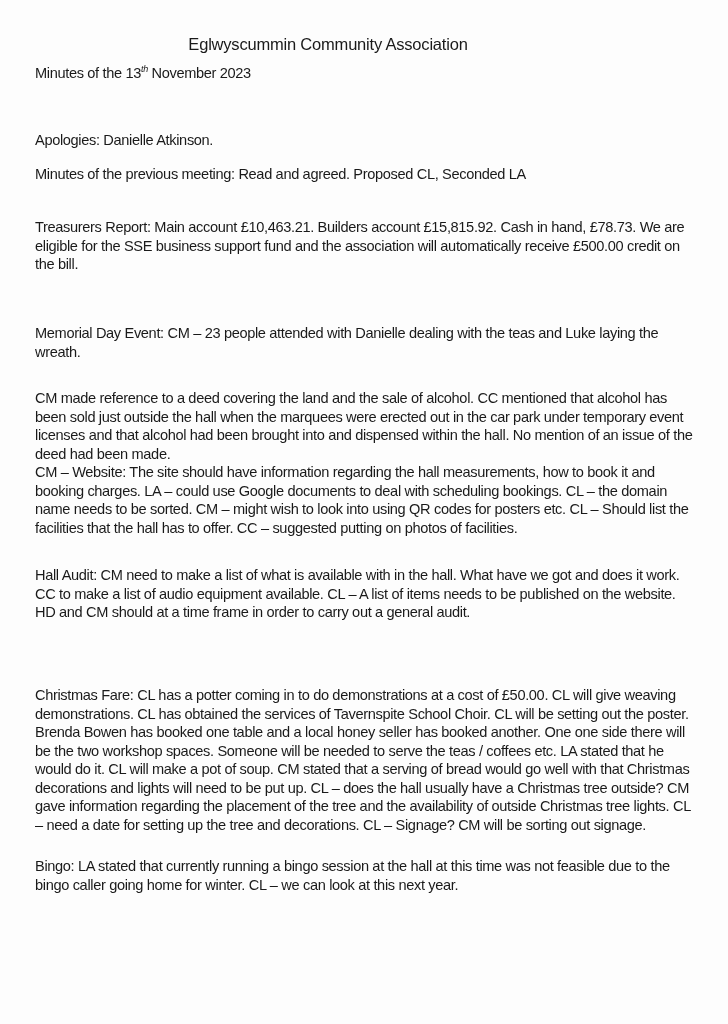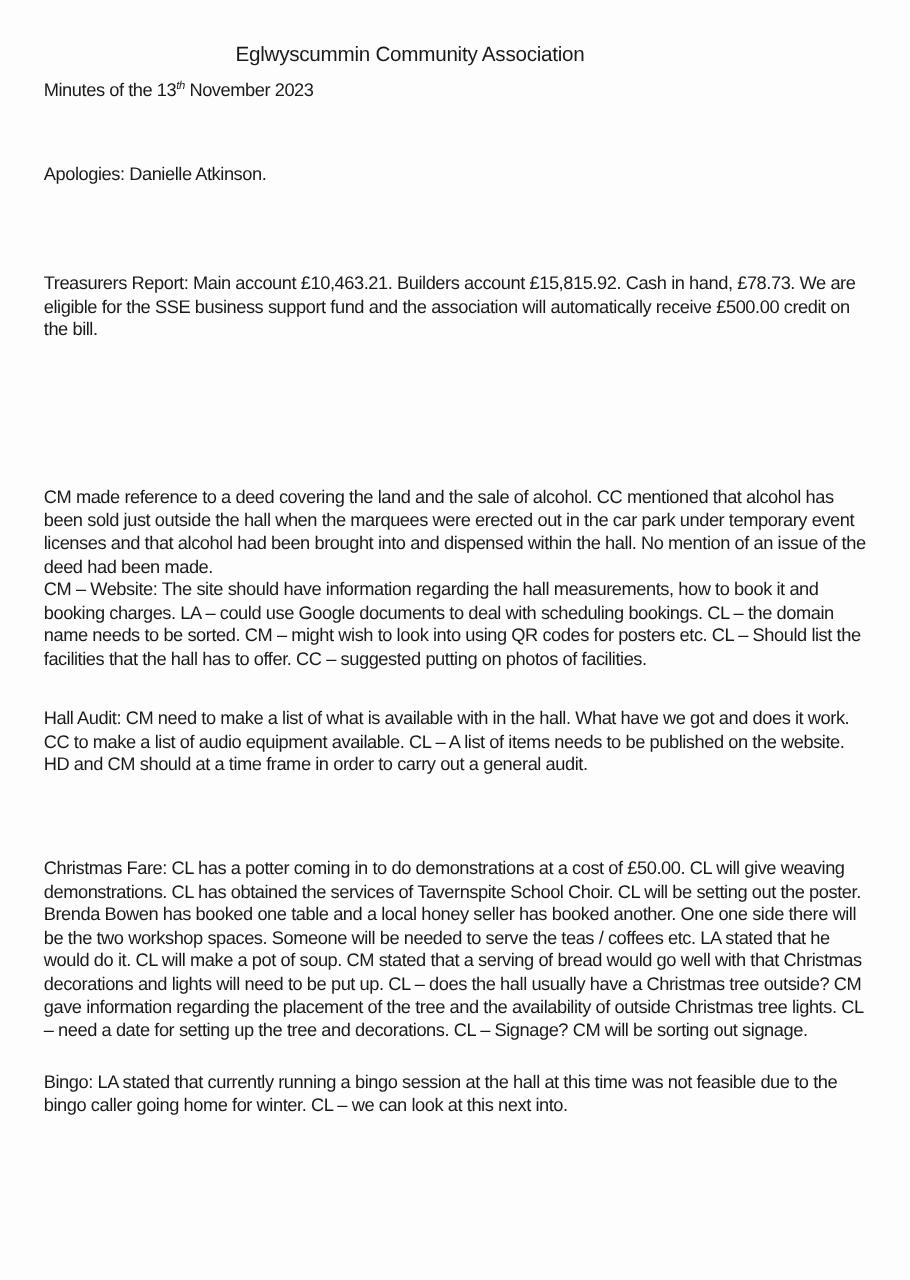--- a/index.html
+++ b/index.html
@@ -14,19 +14,21 @@
 </style>
 </head>
 <body>
 
 <div class="page">
   <div class="title">Eglwyscummin Community Association</div>
 
   <p class="p" style="top:64px"><span>Minutes of the 13</span><sup>th</sup><span> November 2023</span></p>
 
   <p class="p" style="top:131px">Apologies: Danielle Atkinson.</p>
+  <p class="p" style="top:165px">Minutes of the previous meeting: Read and agreed. Proposed CL, Seconded LA</p>
   <p class="p" style="top:218px">Treasurers Report: Main account £10,463.21. Builders account £15,815.92.  Cash in hand, £78.73. We are eligible for the SSE business support fund and the association will automatically receive £500.00 credit on the bill.</p>
+  <p class="p" style="top:324px">Memorial Day Event: CM – 23 people attended with Danielle dealing with the teas and Luke laying the wreath.</p>
   <p class="p" style="top:389px">CM made reference to a deed covering the land and the sale of alcohol. CC mentioned that alcohol has been sold just outside the hall when the marquees were erected out in the car park under temporary event licenses and that alcohol had been brought into and dispensed within the hall. No mention of an issue of the deed had been made.</p>
   <p class="p" style="top:463px">CM – Website: The site should have information regarding the hall measurements, how to book it and booking charges. LA – could use Google documents to deal with scheduling bookings. CL – the domain name needs to be sorted. CM – might wish to look into using QR codes for posters etc. CL – Should list the facilities that the hall has to offer. CC – suggested putting on photos of facilities.</p>
   <p class="p" style="top:566px">Hall Audit: CM need to make a list of what is available with in the hall. What have we got and does it work. CC to make a list of audio equipment available. CL – A list of items needs to be published on the website. HD and CM should at a time frame in order to carry out a general audit.</p>
   <p class="p" style="top:686px">Christmas Fare: CL has a potter coming in to do demonstrations at a cost of £50.00. CL will give weaving demonstrations. CL has obtained the services of Tavernspite School Choir. CL will be setting out the poster. Brenda Bowen has booked one table and a local honey seller has booked another. One one side there will be the two workshop spaces. Someone will be needed to serve the teas / coffees etc. LA stated that he would do it. CL will make a pot of soup. CM stated that a serving of bread would go well with that Christmas decorations and lights will need to be put up. CL – does the hall usually have a Christmas tree outside? CM gave information regarding the placement of the tree and the availability of outside Christmas tree lights. CL – need a date for setting up the tree and decorations. CL – Signage? CM will be sorting out signage.</p>
-  <p class="p" style="top:857px">Bingo: LA stated that currently running a bingo session at the hall at this time was not feasible due to the bingo caller going home for winter. CL – we can look at this next into.</p>
+  <p class="p" style="top:857px">Bingo: LA stated that currently running a bingo session at the hall at this time was not feasible due to the bingo caller going home for winter. CL – we can look at this next year.</p>
 </div>
 
 </body></html>

